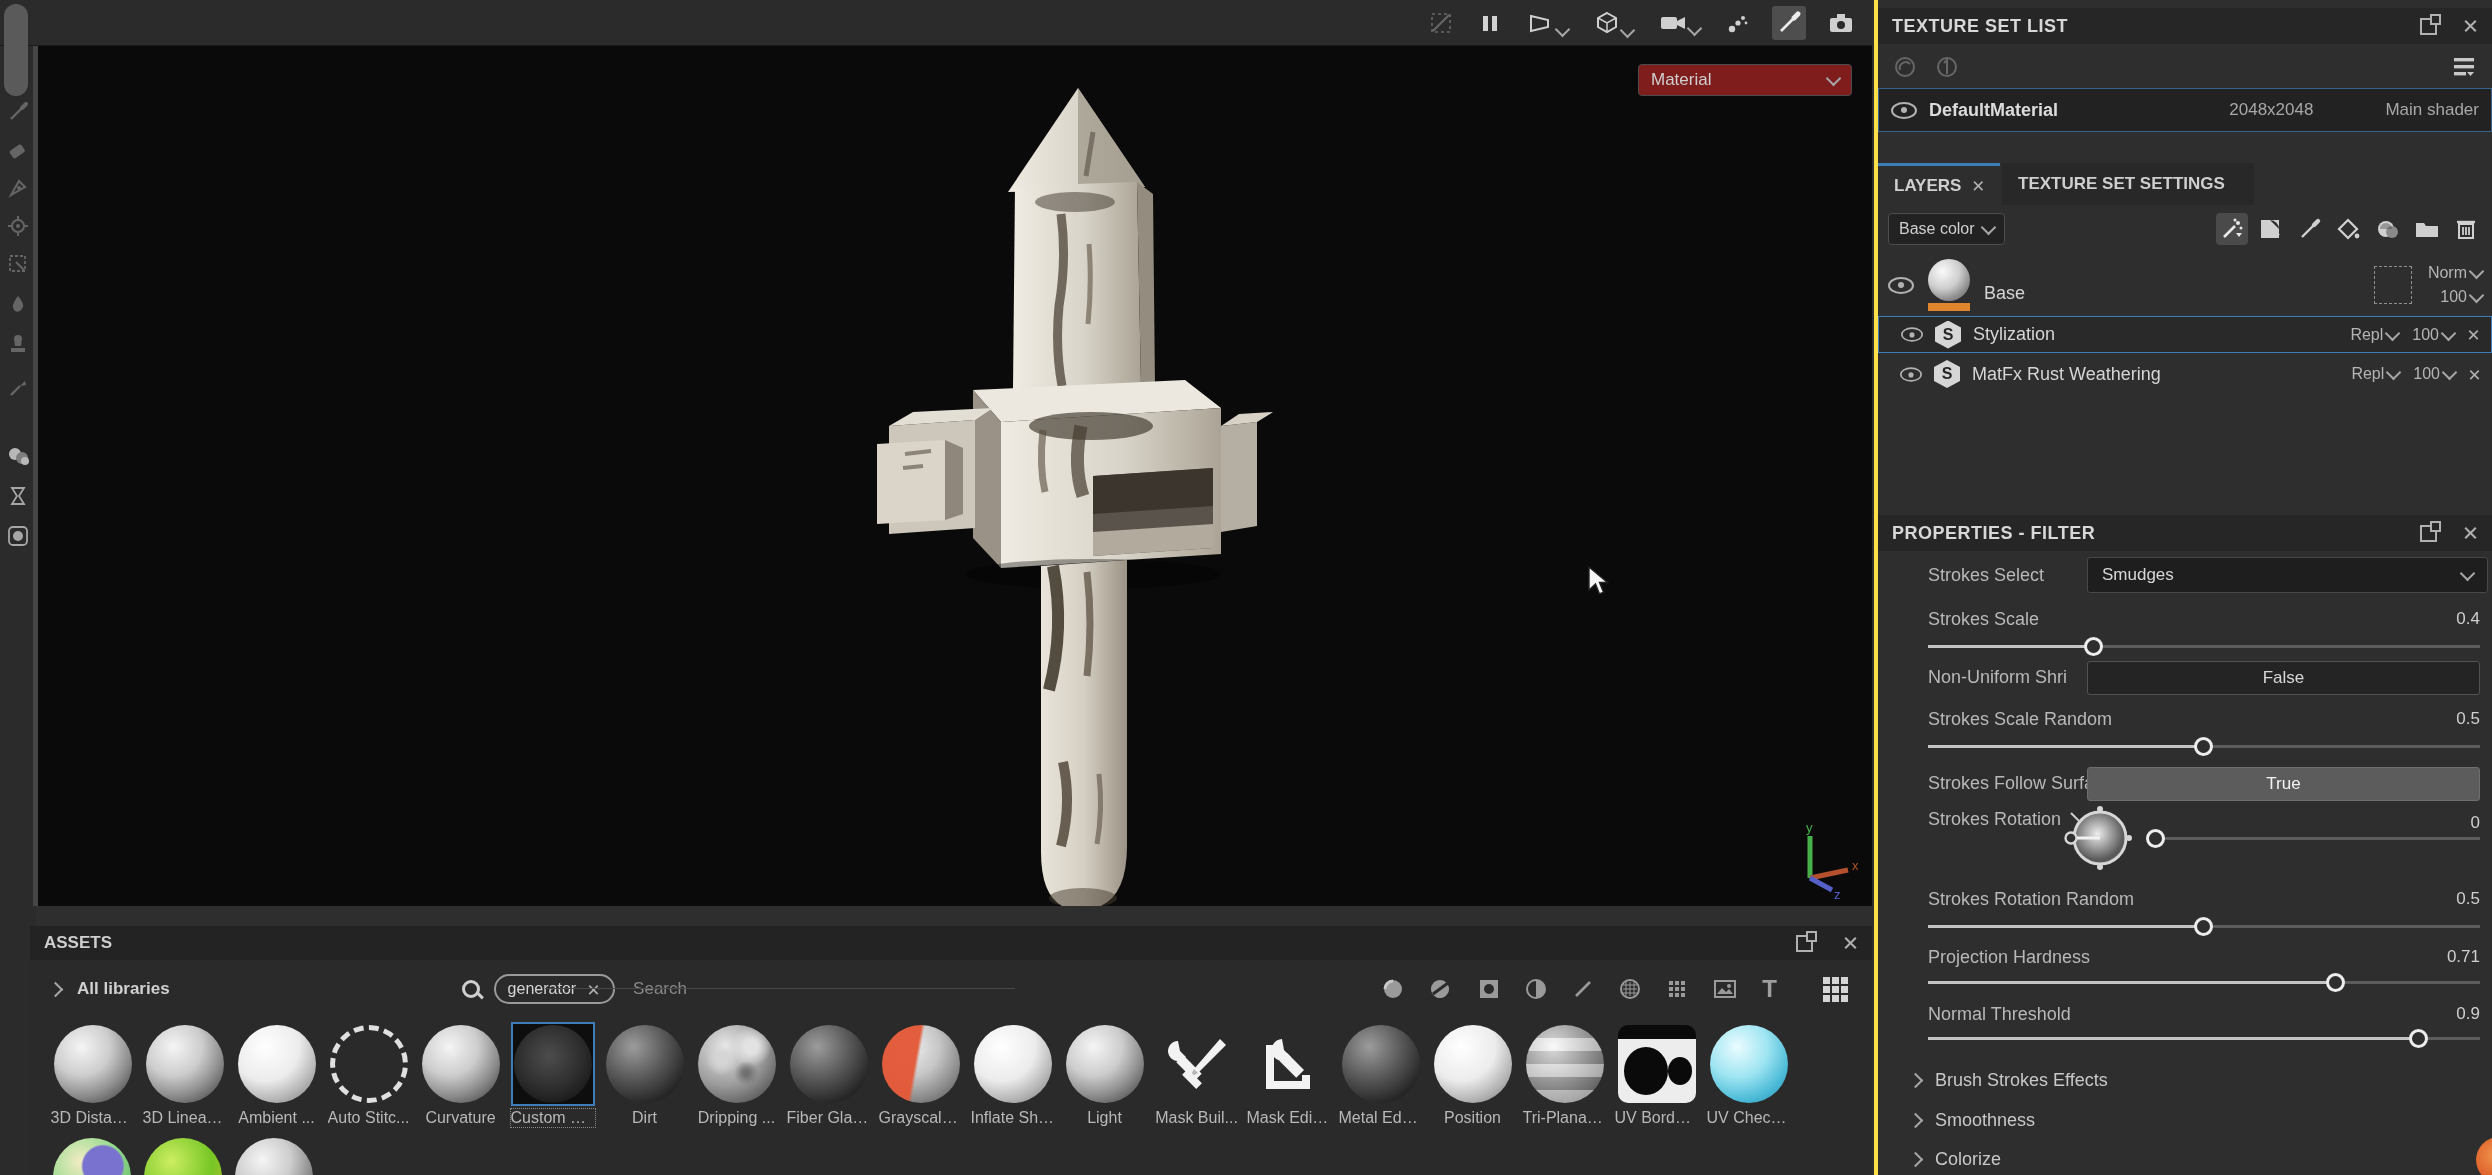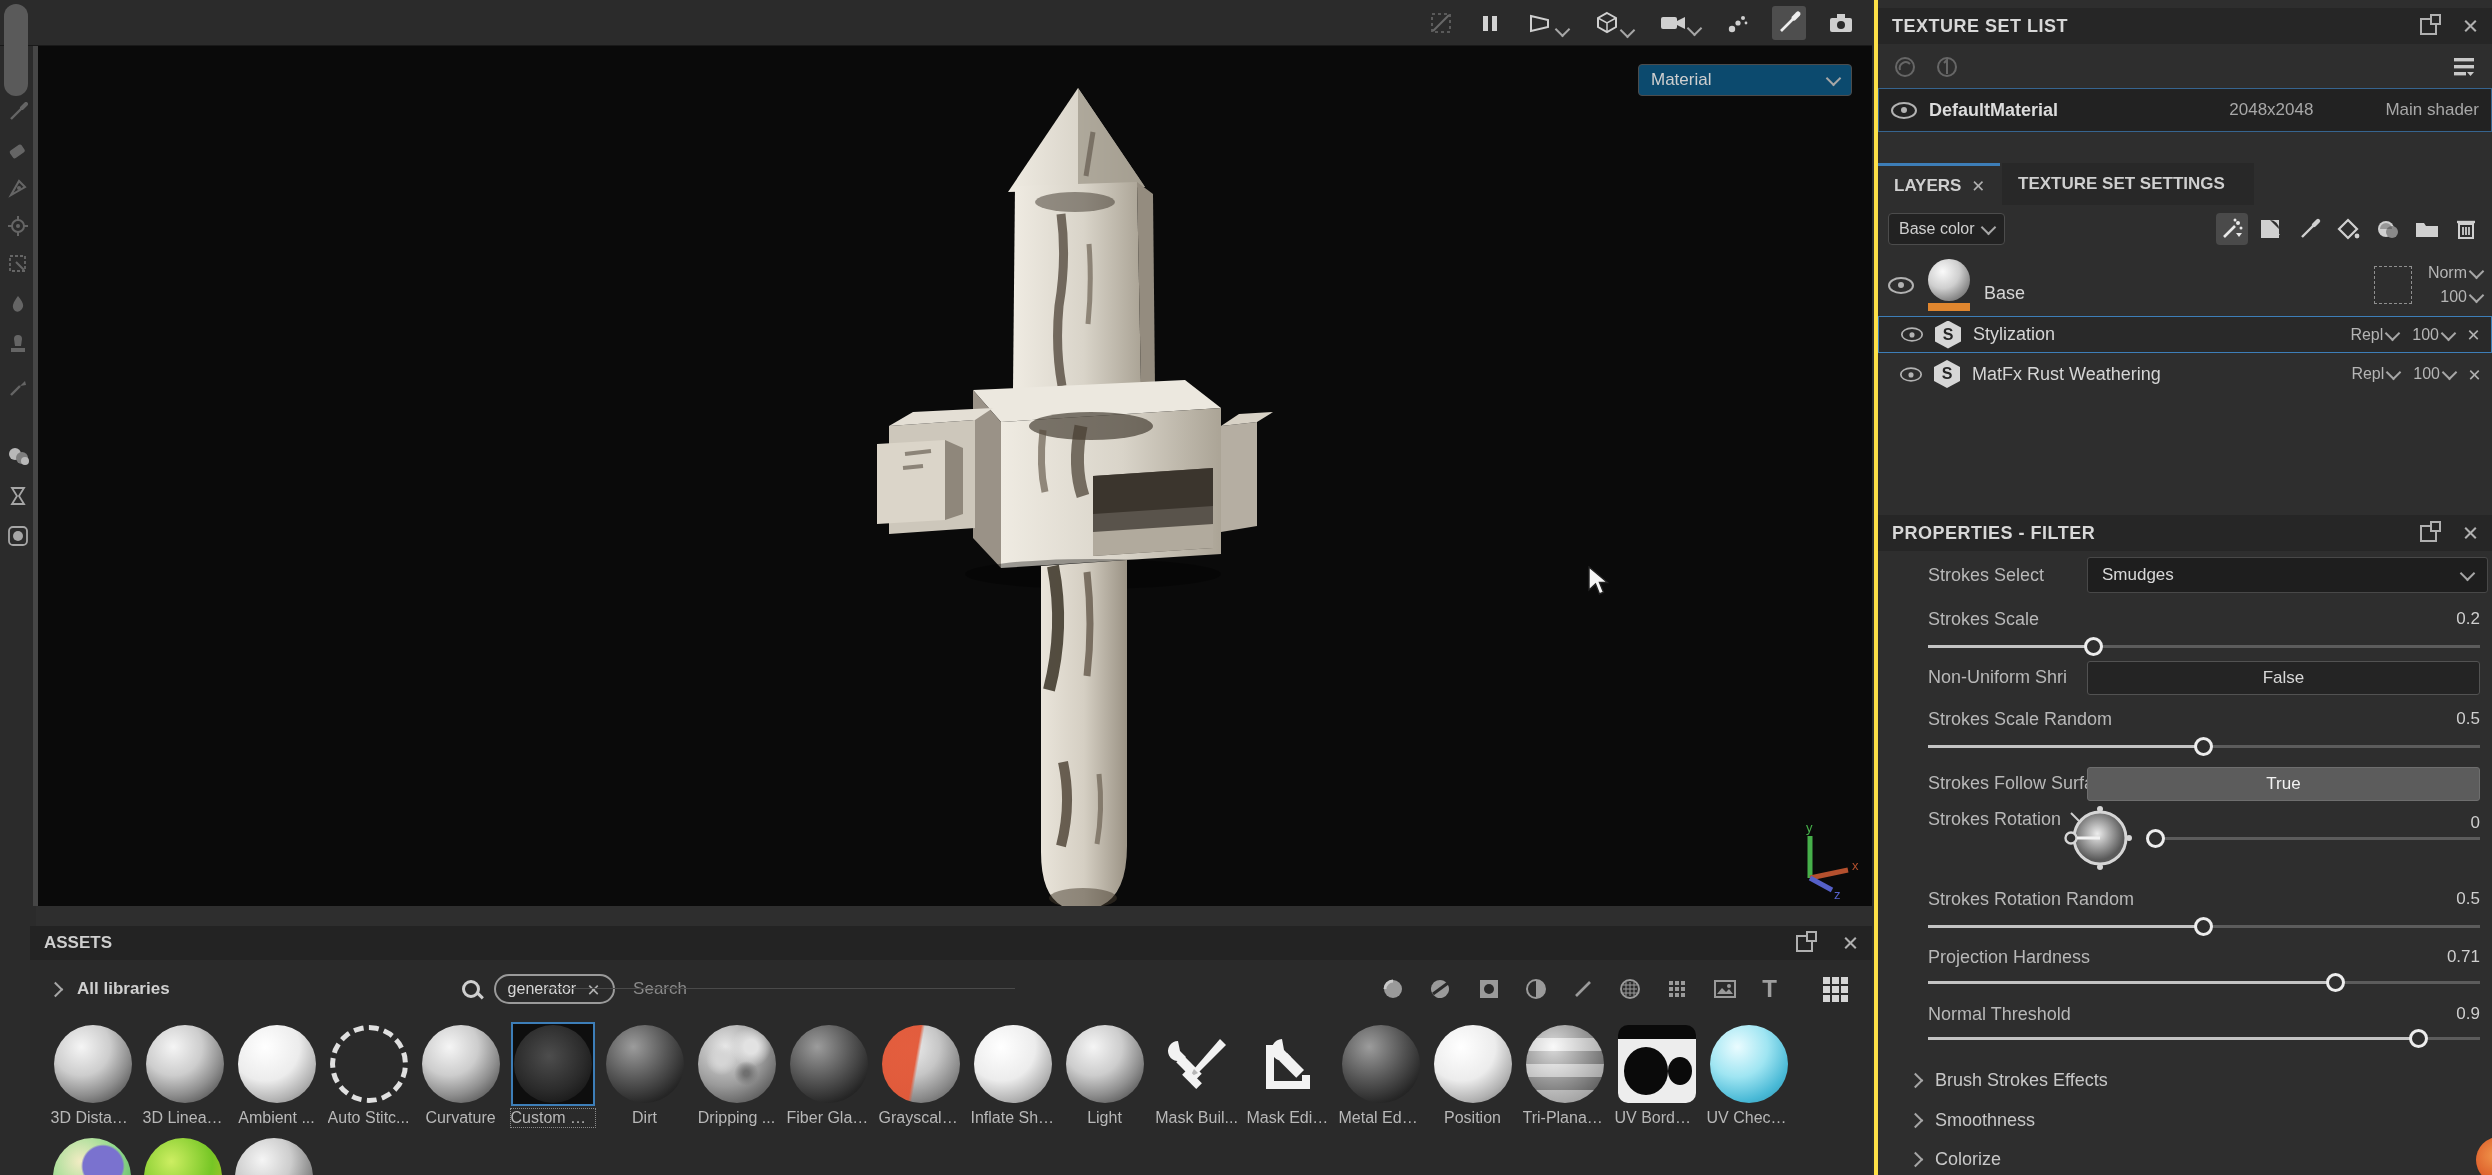--- a/index.html
+++ b/index.html
@@ -13,21 +13,21 @@
   .tbtn.hl{background:#4e4e4e;}
   
   .lefttools{left:0;top:46px;width:36px;height:1129px;background:#2b2b2b;}
   .vdivider{left:33px;top:46px;width:5px;height:860px;background:#464646;}
   .handle{left:4px;top:4px;width:24px;height:92px;border-radius:12px;background:#5a5a5a;z-index:5;}
   .ltool{left:6px;width:24px;height:24px;display:flex;align-items:center;justify-content:center;}
   .fade{opacity:.32;}
   .semi{opacity:.75;}
   
   .viewport{left:38px;top:46px;width:1834px;height:860px;background:#0a0a0a;overflow:hidden;}
-  .matdd{position:absolute;right:20px;top:18px;width:214px;height:32px;background:#0c4a6e;border:1px solid #4c4c4c;
+  .matdd{position:absolute;right:20px;top:18px;width:214px;height:32px;background:#7f1d1d;border:1px solid #4c4c4c;
          border-radius:4px;display:flex;align-items:center;justify-content:space-between;padding:0 12px;box-sizing:border-box;
          font-size:17px;color:#cfcfcf;}
   .axis{position:absolute;right:6px;bottom:6px;}
   .cursor{left:1588px;top:566px;z-index:30;}
   
   .cvd{width:9px;height:9px;border-right:2px solid #a6a6a6;border-bottom:2px solid #a6a6a6;
        transform:rotate(45deg);display:inline-block;margin-top:-3px;}
   .cvr{width:9px;height:9px;border-right:2px solid #a6a6a6;border-bottom:2px solid #a6a6a6;
        transform:rotate(-45deg);display:inline-block;}
   .xi{position:relative;width:15px;height:15px;display:inline-block;}
@@ -488,21 +488,21 @@
         <span class="xi"></span>
       </div>
 
       <span class="abs plabel" style="left:50px;top:50px">Strokes Select</span>
       <span class="pdd" style="top:42px">
         <span>Smudges</span>
           <span class="cvd"></span>
       </span>
 
       <span class="abs plabel" style="left:50px;top:94px">Strokes Scale</span>
-      <span class="abs pval" style="right:12px;top:94px">0.2</span>
+      <span class="abs pval" style="right:12px;top:94px">0.4</span>
       <div class="track" style="top:130px">
           <div class="fill" style="width:30%"></div>
           <div class="knob" style="left:30%"></div>
         </div>
 
       <span class="abs plabel" style="left:50px;top:152px">Non-Uniform Shri</span>
       <span class="pbtn off" style="top:146px">False</span>
 
       <span class="abs plabel" style="left:50px;top:194px">Strokes Scale Random</span>
       <span class="abs pval" style="right:12px;top:194px">0.5</span>

